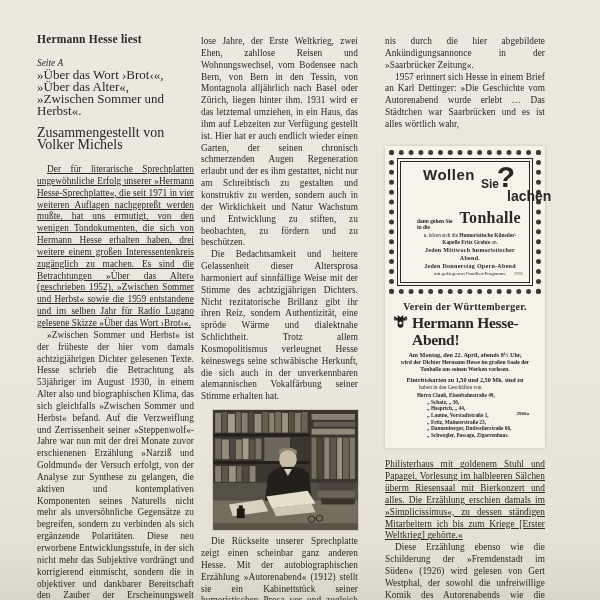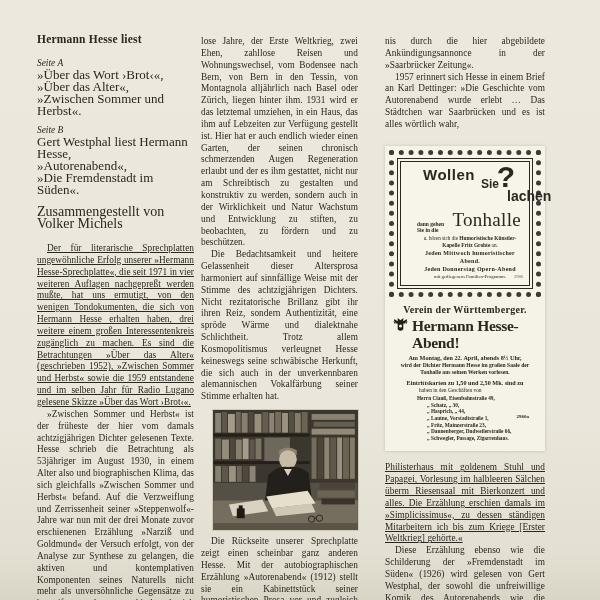--- a/index.html
+++ b/index.html
@@ -34,21 +34,21 @@
   .ad1{border:5px dotted #3f3a33;background:#f7f4ea;padding:3px;}
   .ad1-inner{border:1px solid #2b2721;outline:1px solid #2b2721;outline-offset:2px;
              position:relative;padding:4px 6px 5px 16px;margin:3px;}
   .wsl{position:relative;height:42px;font-family:"Liberation Sans","DejaVu Sans",sans-serif;}
   .wsl .w1{position:absolute;left:6px;top:0;font-size:15px;font-weight:bold;letter-spacing:.5px;}
   .wsl .w2{position:absolute;left:64px;top:11px;font-size:12px;font-weight:bold;}
   .wsl .w3{position:absolute;left:90px;top:22px;font-size:14px;font-weight:bold;}
   .wsl .qm{position:absolute;right:8px;top:-4px;font-size:30px;font-weight:bold;line-height:30px;}
   .tonrow{display:flex;align-items:baseline;justify-content:flex-end;gap:4px;margin:1px 2px 2px 0;}
   .tonrow .pre{font-size:5.5px;font-weight:bold;}
-  .tonrow .big{font-size:19px;font-weight:normal;letter-spacing:.3px;}
+  .tonrow .big{font-size:16px;font-weight:bold;letter-spacing:.3px;}
   .adsmall{font-size:5.2px;text-align:center;line-height:7px;}
   .adsmall b{font-size:5.4px;}
   .adline-b{font-size:6px;font-weight:bold;text-align:center;line-height:8px;letter-spacing:.3px;}
   .adline-last{font-size:4.8px;text-align:center;line-height:7px;position:relative;}
   .adline-last .adno{position:absolute;right:0;bottom:0;font-size:4.5px;color:#6b6457;}
 
   .ad2{padding:7px 4px 4px 4px;position:relative;}
   .ad2-header{font-size:10px;font-weight:bold;text-align:center;letter-spacing:.3px;line-height:12px;}
   .ad2-titlerow{display:flex;align-items:flex-start;justify-content:center;gap:4px;margin:1px 0 3px 0;}
   .ad2-title{font-size:15.5px;font-weight:bold;letter-spacing:-.3px;line-height:17px;}
@@ -69,26 +69,20 @@
   <div class="col col-left">
     <h1 class="page-title">Hermann Hesse liest</h1>
 
     <div>
       <div class="side-label">Seite A</div>
       <div class="track-line">»Über das Wort ›Brot‹«,</div>
       <div class="track-line">»Über das Alter«,</div>
       <div class="track-line">»Zwischen Sommer und Herbst«.</div>
     </div>
 
-    <div>
-      <div class="side-label">Seite B</div>
-      <div class="track-line">Gert Westphal liest Hermann Hesse,</div>
-      <div class="track-line">»Autorenabend«,</div>
-      <div class="track-line">»Die Fremdenstadt im Süden«.</div>
-    </div>
 
     <p class="compiled">Zusammengestellt von Volker Michels</p>
 
     <p class="body indent mt">Der für literarische Sprechplatten ungewöhnliche Erfolg unserer »Hermann Hesse-Sprechplatte«, die seit 1971 in vier weiteren Auflagen nachgepreßt werden mußte, hat uns ermutigt, von den wenigen Tondokumenten, die sich von Hermann Hesse erhalten haben, drei weitere einem großen Interessentenkreis zugänglich zu machen. Es sind die Betrachtungen »Über das Alter« (geschrieben 1952), »Zwischen Sommer und Herbst« sowie die 1959 entstandene und im selben Jahr für Radio Lugano gelesene Skizze »Über das Wort ›Brot‹«.</p>
     <p class="body indent">»Zwischen Sommer und Herbst« ist der früheste der hier vom damals achtzigjährigen Dichter gelesenen Texte. Hesse schrieb die Betrachtung als 53jähriger im August 1930, in einem Alter also und biographischen Klima, das sich gleichfalls »Zwischen Sommer und Herbst« befand. Auf die Verzweiflung und Zerrissenheit seiner »Steppenwolf«-Jahre war nun mit der drei Monate zuvor erschienenen Erzählung »Narziß und Goldmund« der Versuch erfolgt, von der Analyse zur Synthese zu gelangen, die aktiven und kontemplativen Komponenten seines Naturells nicht mehr als unversöhnliche Gegensätze zu begreifen, sondern zu verbinden als sich ergänzende Polaritäten. Diese neu erworbene Entwicklungsstufe, in der sich nicht mehr das Subjektive vordrängt und korrigierend einmischt, sondern die in objektiver und dankbarer Bereitschaft den Zauber der Erscheinungswelt wahrzunehmen und zu würdigen beginnt, ist charakteristisch für alles, was Hesse im letzten Drittel seines Lebens geschrieben hat, von der »Morgenlandfahrt« zum »Glasperlenspiel« bis zur transparenten Klarheit seiner späten Prosa. Zwanzig ruhe-</p>
   </div>
 
   <div class="col col-mid">
     <p class="body">lose Jahre, der Erste Weltkrieg, zwei Ehen, zahllose Reisen und Wohnungswechsel, vom Bodensee nach Bern, von Bern in den Tessin, von Montagnola alljährlich nach Basel oder Zürich, liegen hinter ihm. 1931 wird er das letztemal umziehen, in ein Haus, das ihm auf Lebzeiten zur Verfügung gestellt ist. Hier hat er auch endlich wieder einen Garten, der seinen chronisch schmerzenden Augen Regeneration erlaubt und der es ihm gestattet, nicht nur am Schreibtisch zu gestalten und konstruktiv zu werden, sondern auch in der Wirklichkeit und Natur Wachstum und Entwicklung zu stiften, zu beobachten, zu fördern und zu beschützen.</p>
     <p class="body indent">Die Bedachtsamkeit und heitere Gelassenheit dieser Altersprosa harmoniert auf sinnfällige Weise mit der Stimme des achtzigjährigen Dichters. Nicht rezitatorische Brillanz gibt ihr ihren Reiz, sondern Authentizität, eine spröde Wärme und dialektnahe Schlichtheit. Trotz allem Kosmopolitismus verleugnet Hesse keineswegs seine schwäbische Herkunft, die sich auch in der unverkennbaren alemannischen Vokalfärbung seiner Stimme erhalten hat.</p>

